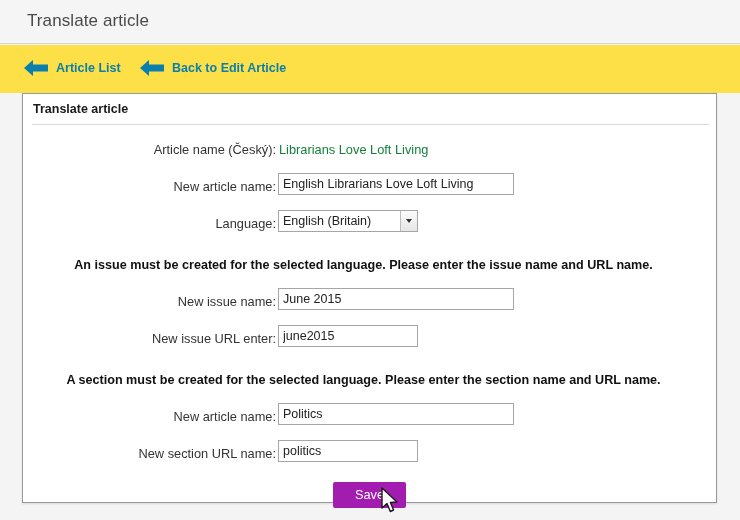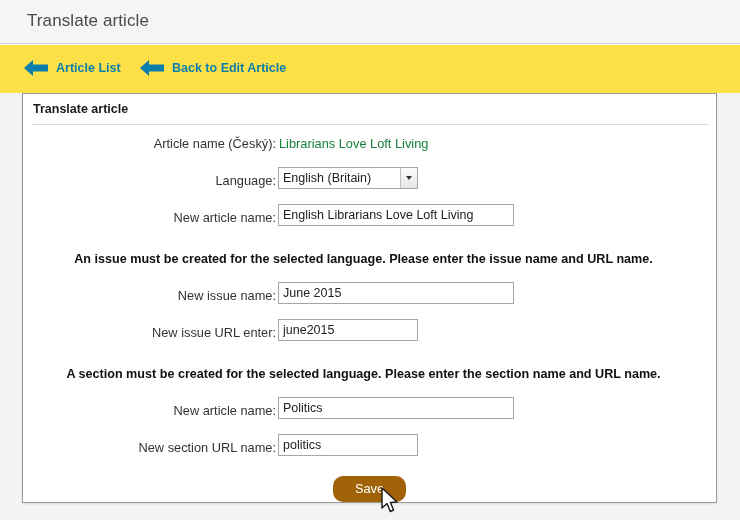--- a/index.html
+++ b/index.html
@@ -97,21 +97,21 @@
     left: 9px;
     top: 30px;
     width: 677px;
     height: 1px;
     background: #d9d9d9;
   }
 
   .form-area {
     position: absolute;
     left: 0;
-    top: 36px;
+    top: 42px;
     width: 100%;
   }
 
   
   .row {
     position: relative;
     height: 30px;
     margin-bottom: 7px;
   }
   .row .lbl {
@@ -209,28 +209,28 @@
 
   
   .save-wrap {
     position: relative;
     margin-top: 12px;
     text-align: center;
     height: 28px;
   }
   .save-btn {
     display: inline-block;
-    background: #a16207;
+    background: #a21caf;
     color: #ffffff;
     border: none;
     font-family: "Liberation Sans", sans-serif;
     font-size: 12.8px;
     padding: 6px 22px;
     cursor: pointer;
-    border-radius: 10px;
+    border-radius: 2px;
     line-height: 14px;
   }
 
   
   .cursor {
     position: absolute;
     left: 381px;
     top: 487px;
     width: 18px;
     height: 26px;
@@ -265,37 +265,37 @@
 <div class="panel">
 
   <div class="panel-heading">Translate article</div>
   <div class="panel-divider"></div>
 
   <div class="form-area">
 
     <div class="row">
       <span class="lbl">Article name (Český):</span>
       <span class="static-val">Librarians Love Loft Living</span>
+    </div>
+
+    <div class="row">
+      <span class="lbl">New article name:</span>
+      <input class="txt wide" type="text" value="English Librarians Love Loft Living" style="">
     </div>
 
     <div class="row">
       <span class="lbl">Language:</span>
       <span class="sel-wrap">
         <select class="sel">
           <option>English (Britain)</option>
         </select>
         <span class="sel-arrow"></span>
       </span>
     </div>
 
-    <div class="row">
-      <span class="lbl">New article name:</span>
-      <input class="txt wide" type="text" value="English Librarians Love Loft Living" style="">
-    </div>
-
     <div class="notice">An issue must be created for the selected language. Please enter the issue name and URL name.</div>
 
     <div class="row">
       <span class="lbl">New issue name:</span>
       <input class="txt wide" type="text" value="June 2015" style="">
     </div>
 
     <div class="row">
       <span class="lbl">New issue URL enter:</span>
       <input class="txt narrow" type="text" value="june2015" style="">

